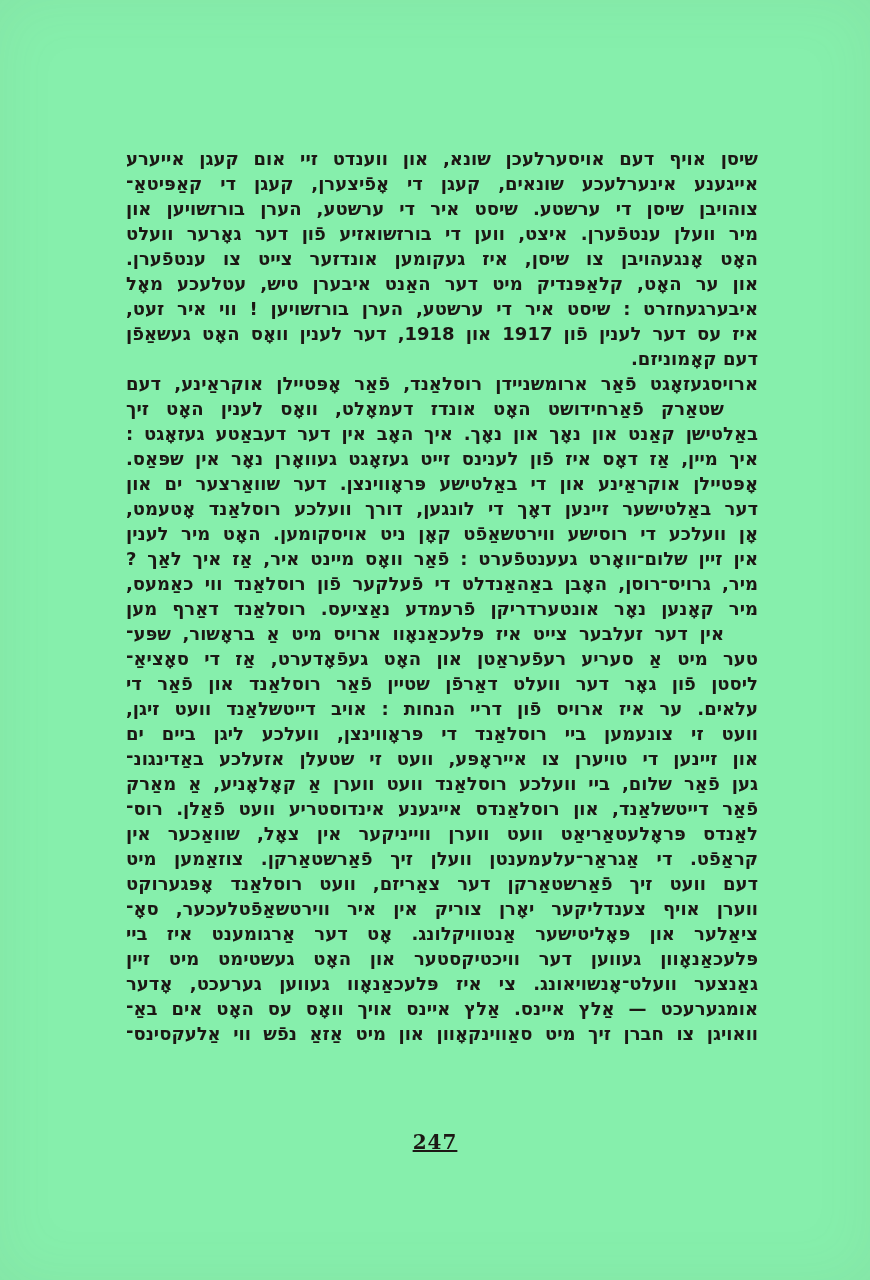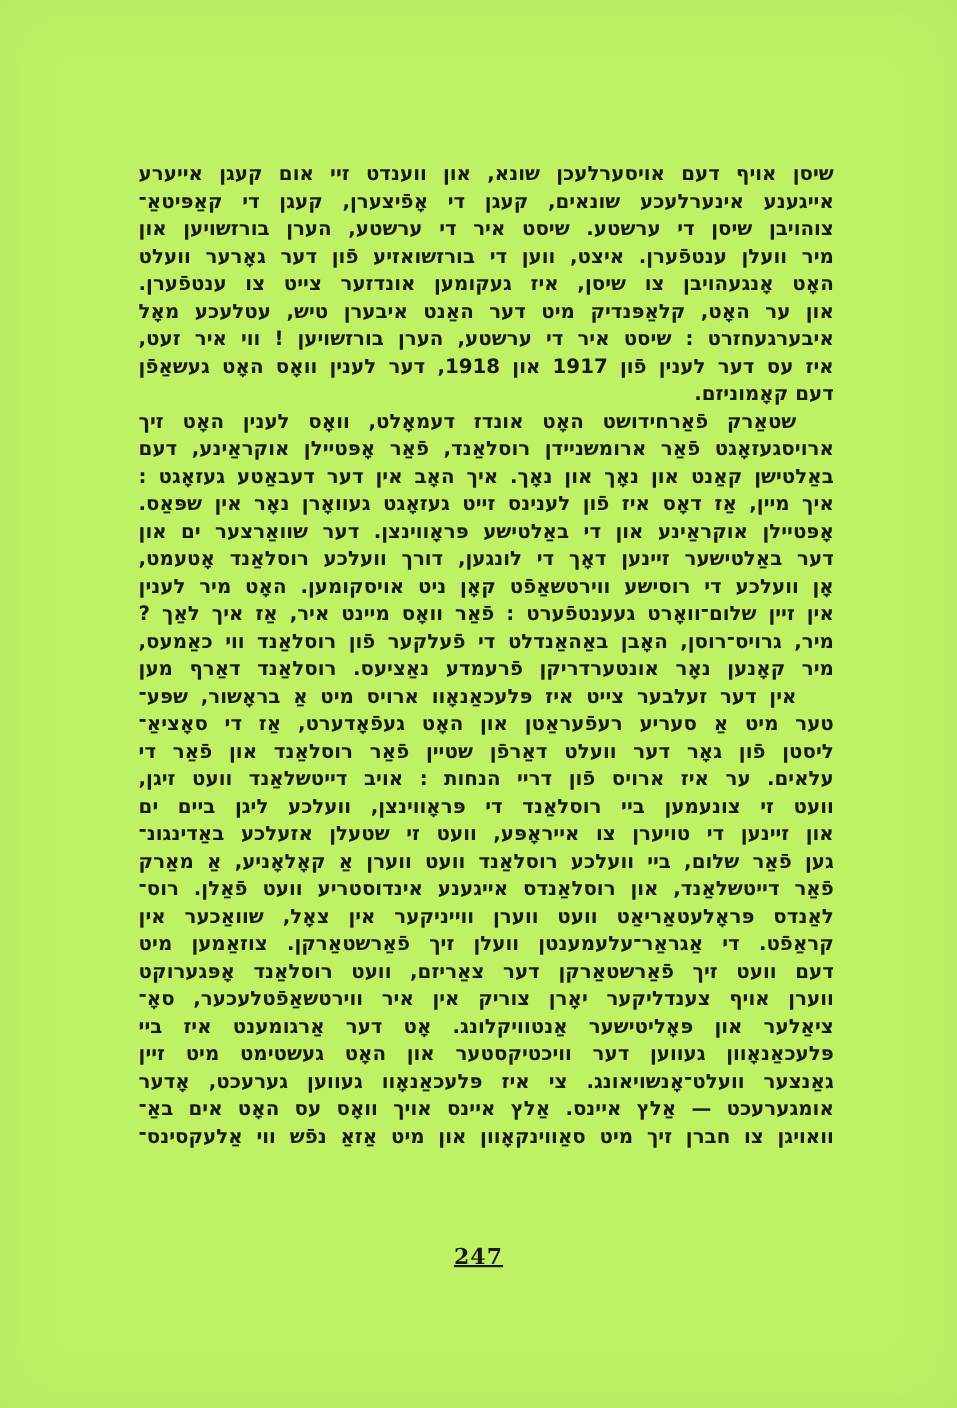--- a/index.html
+++ b/index.html
@@ -5,21 +5,21 @@
   html, body {
     margin: 0;
     padding: 0;
     background: #f4f2ec;
   }
   .page {
     position: relative;
     width: 870px;
     height: 1280px;
     margin: 0 auto;
-    background: #bef264;
+    background: #86efac;
     box-shadow: inset 0 0 60px rgba(120,115,100,0.08);
     overflow: hidden;
     direction: rtl;
   }
   .text-block {
     position: absolute;
     top: 146px;
     right: 112px;
     width: 632px;
     direction: rtl;
@@ -70,22 +70,22 @@
         <div class="line">אייגענע אינערלעכע שונאים, קעגן די אָפֿיצערן, קעגן די קאַפּיטאַ־</div>
         <div class="line">צוהויבן שיסן די ערשטע. שיסט איר די ערשטע, הערן בורזשויען און</div>
         <div class="line">מיר וועלן ענטפֿערן. איצט, ווען די בורזשואזיע פֿון דער גאָרער וועלט</div>
         <div class="line">האָט אָנגעהויבן צו שיסן, איז געקומען אונדזער צייט צו ענטפֿערן.</div>
         <div class="line">און ער האָט, קלאַפּנדיק מיט דער האַנט איבערן טיש, עטלעכע מאָל</div>
         <div class="line">איבערגעחזרט : שיסט איר די ערשטע, הערן בורזשויען ! ווי איר זעט,</div>
         <div class="line">איז עס דער לענין פֿון 1917 און 1918, דער לענין וואָס האָט געשאַפֿן</div>
         <div class="line flush">דעם קאָמוניזם.</div>
       </div>
       <div class="paragraph">
+        <div class="line">ארויסגעזאָגט פֿאַר ארומשניידן רוסלאַנד, פֿאַר אָפּטיילן אוקראַינע, דעם</div>
         <div class="line indent">שטאַרק פֿאַרחידושט האָט אונדז דעמאָלט, וואָס לענין האָט זיך</div>
-        <div class="line">ארויסגעזאָגט פֿאַר ארומשניידן רוסלאַנד, פֿאַר אָפּטיילן אוקראַינע, דעם</div>
         <div class="line">באַלטישן קאַנט און נאָך און נאָך. איך האָב אין דער דעבאַטע געזאָגט :</div>
         <div class="line">איך מיין, אַז דאָס איז פֿון לענינס זייט געזאָגט געוואָרן נאָר אין שפּאַס.</div>
         <div class="line">אָפּטיילן אוקראַינע און די באַלטישע פּראָווינצן. דער שוואַרצער ים און</div>
         <div class="line">דער באַלטישער זיינען דאָך די לונגען, דורך וועלכע רוסלאַנד אָטעמט,</div>
         <div class="line">אָן וועלכע די רוסישע ווירטשאַפֿט קאָן ניט אויסקומען. האָט מיר לענין</div>
         <div class="line">אין זיין שלום־וואָרט געענטפֿערט : פֿאַר וואָס מיינט איר, אַז איך לאַך ?</div>
         <div class="line">מיר, גרויס־רוסן, האָבן באַהאַנדלט די פֿעלקער פֿון רוסלאַנד ווי כאַמעס,</div>
         <div class="line">מיר קאָנען נאָר אונטערדריקן פֿרעמדע נאַציעס. רוסלאַנד דאַרף מען</div>
       </div>
       <div class="paragraph">

